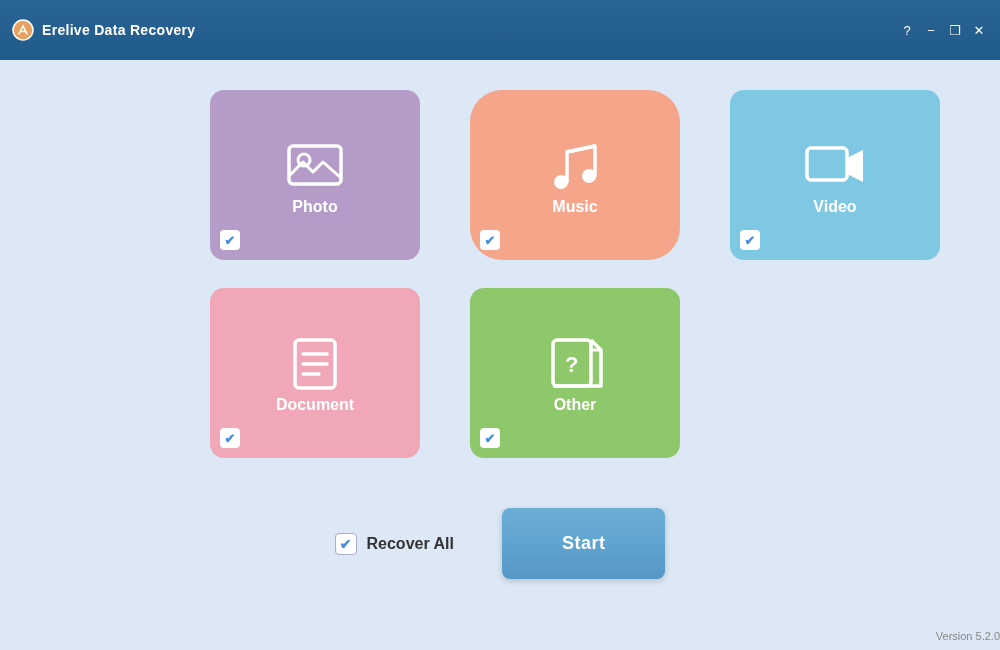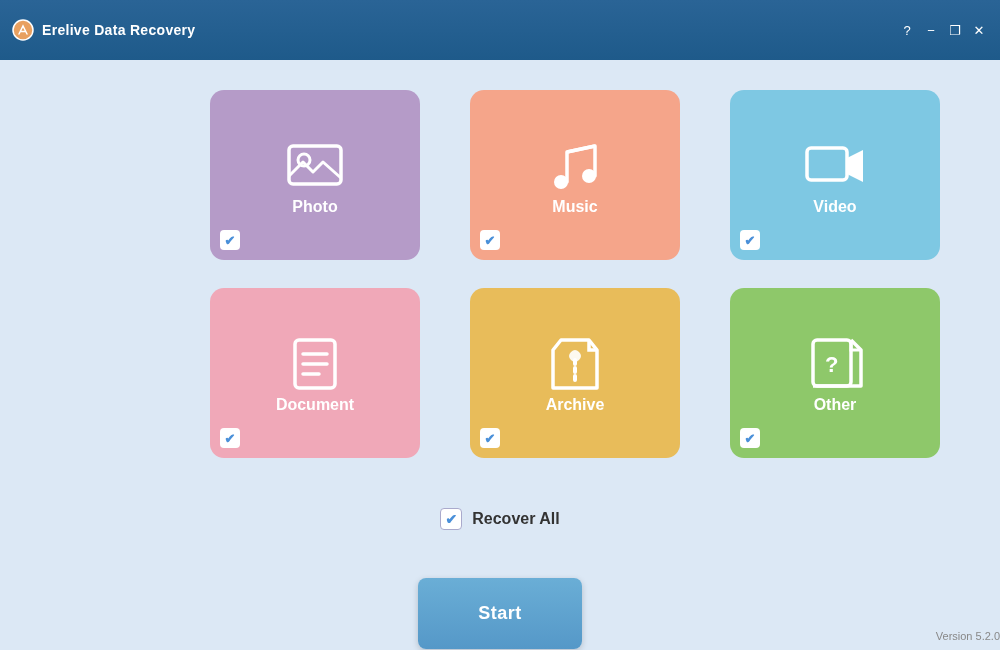--- a/index.html
+++ b/index.html
@@ -98,35 +98,34 @@
       border-radius: 4px;
       display: flex;
       align-items: center;
       justify-content: center;
       color: #4a90d9;
       font-size: 13px;
       font-weight: bold;
     }
 
     .card-photo    { background: #b59bc8; }
-    .card-music    { background: #f5a58a; }
+    .card-music    { background: #f5a58a; border-radius: 32px; }
     .card-video    { background: #7ec8e3; }
     .card-document { background: #f0a8b8; }
     .card-archive  { background: #e8bc5a; }
     .card-other    { background: #8ec86a; }
 
     
     #bottom-row {
       display: flex;
       align-items: center;
       justify-content: center;
       gap: 48px;
       width: 100%;
       margin-top: 10px;
-      flex-direction: column;
     }
     #recover-all-container {
       display: flex;
       align-items: center;
       gap: 10px;
       cursor: pointer;
     }
     #recover-all-checkbox {
       width: 22px;
       height: 22px;
@@ -242,32 +241,20 @@
         <line x1="20" y1="22" x2="44" y2="22" stroke="white" stroke-width="3.5" stroke-linecap="round"></line>
         <line x1="20" y1="32" x2="44" y2="32" stroke="white" stroke-width="3.5" stroke-linecap="round"></line>
         <line x1="20" y1="42" x2="36" y2="42" stroke="white" stroke-width="3.5" stroke-linecap="round"></line>
       </svg>
       <span class="card-label">Document</span>
       <div class="card-checkbox">
         <span class="checkmark"></span>
       </div>
     </div>
 
-    <div class="card card-archive">
-      <svg class="icon-svg" viewBox="0 0 64 64">
-        <path d="M18 8 L46 8 L54 18 L54 56 L10 56 L10 18 Z" fill="none" stroke="white" stroke-width="3.5" stroke-linejoin="round"></path>
-        <path d="M46 8 L46 18 L54 18" fill="none" stroke="white" stroke-width="3.5"></path>
-        <path d="M28 20 Q32 16 36 20 Q40 24 36 28 Q32 32 28 28 Q24 24 28 20 Z" fill="white" opacity="0.9"></path>
-        <line x1="32" y1="28" x2="32" y2="48" stroke="white" stroke-width="4" stroke-linecap="round" stroke-dasharray="4 4"></line>
-      </svg>
-      <span class="card-label">Archive</span>
-      <div class="card-checkbox">
-        <span class="checkmark"></span>
-      </div>
-    </div>
 
     <div class="card card-other">
       <svg class="icon-svg" viewBox="0 0 64 64">
         <rect x="10" y="8" width="38" height="46" rx="4" fill="none" stroke="white" stroke-width="3.5"></rect>
         <path d="M48 8 L48 18 L58 18" fill="none" stroke="white" stroke-width="3"></path>
         <path d="M48 8 L58 18 L58 54 L10 54" fill="none" stroke="white" stroke-width="3.5" stroke-linejoin="round"></path>
         <text x="22" y="40" font-size="22" font-weight="900" fill="white" font-family="Arial">?</text>
       </svg>
       <span class="card-label">Other</span>
       <div class="card-checkbox">

